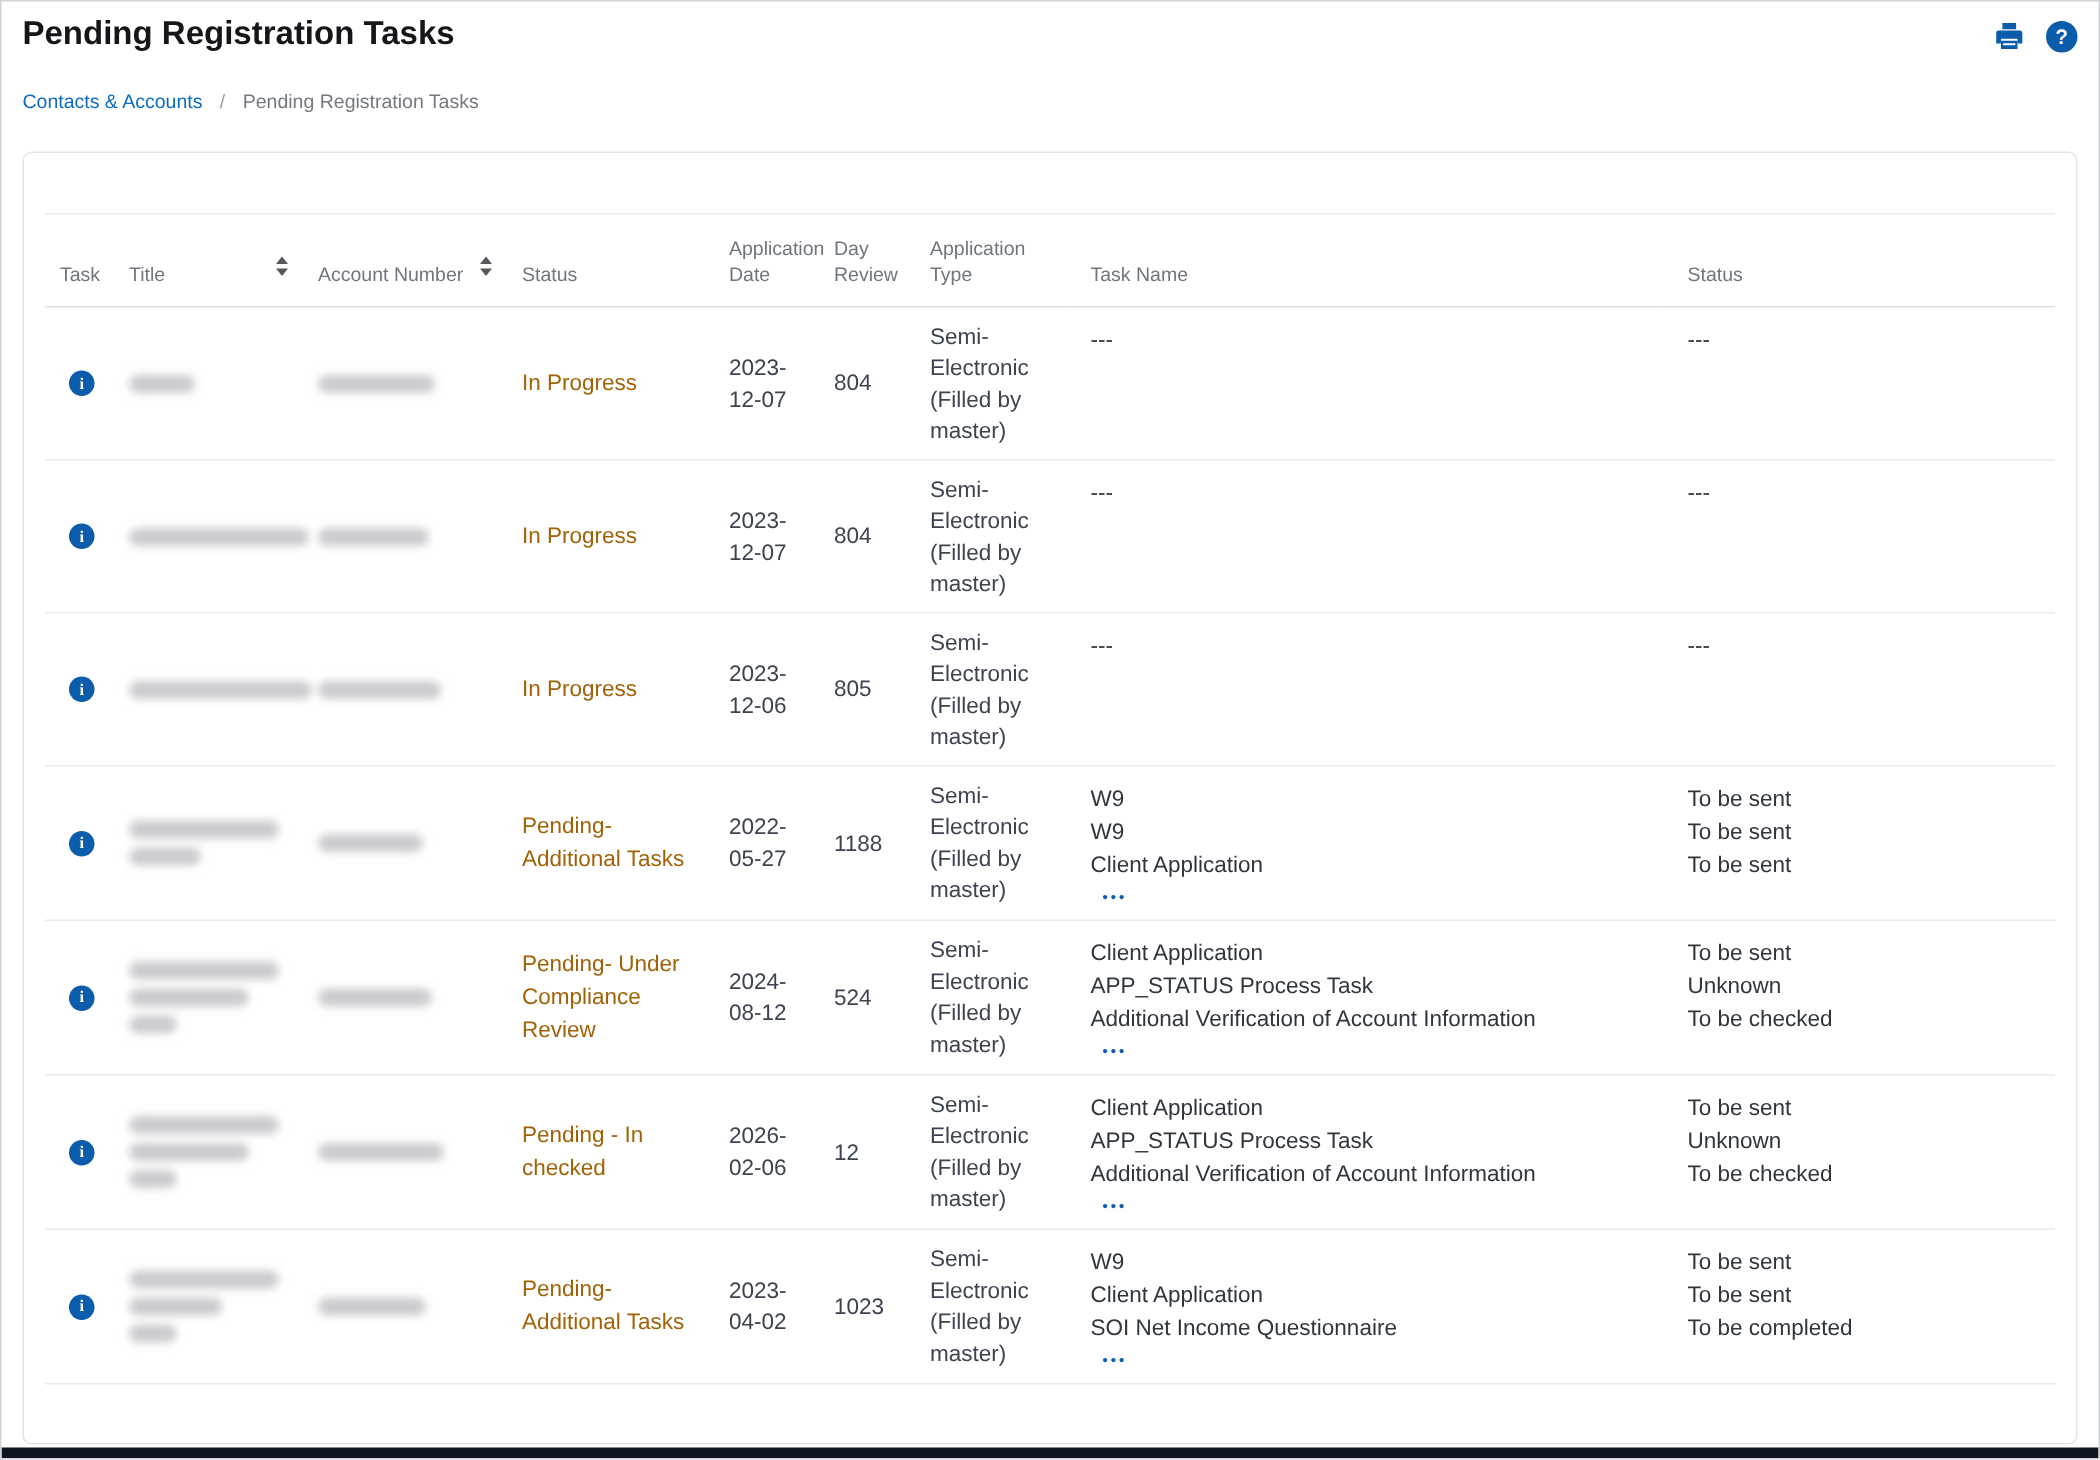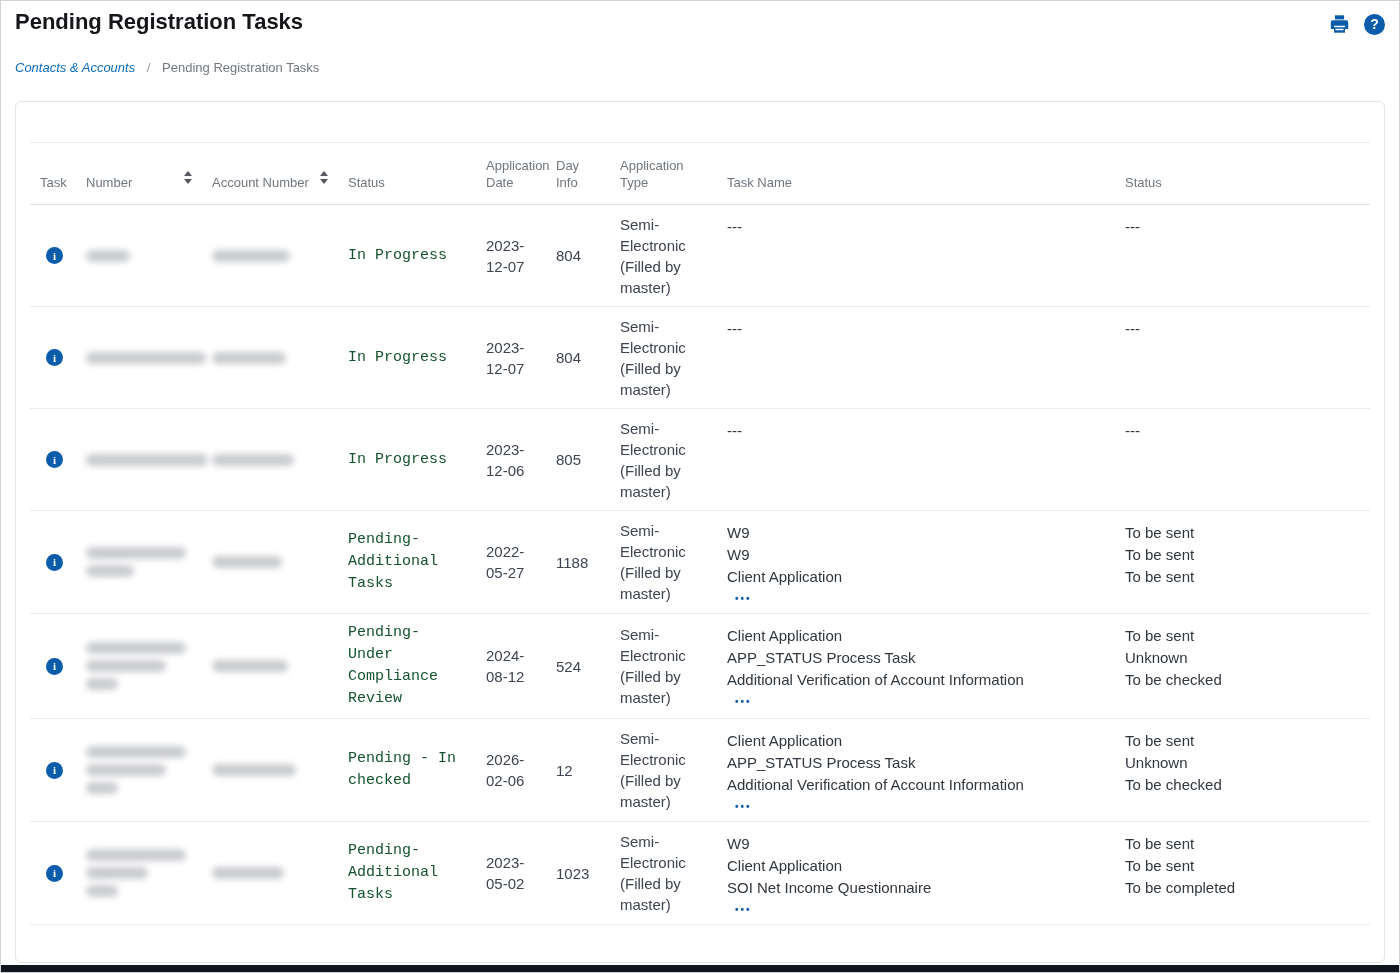--- a/index.html
+++ b/index.html
@@ -19,21 +19,21 @@
   .header-icons { display:flex; gap:13px; align-items:center; margin-top:4px; }
   .icon-btn { cursor:pointer; display:inline-flex; align-items:center; justify-content:center; }
   .help-icon {
     width:21px; height:21px; border-radius:50%;
     background:#0b5cab; color:#fff; font-weight:bold; font-size:14px;
     display:flex; align-items:center; justify-content:center;
   }
 
   
   .breadcrumb { margin:25px 14px 0 14px; font-size:13px; color:#73787e; }
-  .breadcrumb a { color:#0b6cbf; text-decoration:none; cursor:pointer;font-style:italic; }
+  .breadcrumb a { color:#0b6cbf; text-decoration:none; cursor:pointer; }
   .breadcrumb .sep { margin:0 8px; color:#9aa0a6; }
 
   
   .card {
     margin:26px 14px 0 14px;
     border:1px solid #e2e4e7;
     border-radius:6px;
     height:862px;
     padding:40px 14px 0 14px;
     background:#fff;
@@ -76,22 +76,22 @@
     background:#0b5cab; color:#fff;
     font-size:11px; font-weight:bold; font-family:"Liberation Serif", serif;
     display:flex; align-items:center; justify-content:center;
     margin-left:16px; cursor:pointer;
   }
   .blur-line {
     height:12px; border-radius:6px; background:#c9cbce;
     filter:blur(3px); margin:6px 0;
   }
   .status-link {
-    color:#14532d; text-decoration:none; cursor:pointer;
-    display:inline-block; max-width:120px; line-height:22px;font-family:Liberation Mono, monospace;
+    color:#a16207; text-decoration:none; cursor:pointer;
+    display:inline-block; max-width:120px; line-height:22px;
   }
   .date-text { max-width:52px; line-height:21px; }
   .type-text { max-width:92px; line-height:21px; }
   .task-line, .tstatus-line { line-height:22px; color:#30363d; }
   .more-link {
     color:#0b5cab; font-size:10px; font-weight:bold; letter-spacing:2px;
     display:inline-block; margin:5px 0 0 8px; cursor:pointer;
   }
 
   
@@ -132,39 +132,39 @@
         <col class="c-day">
         <col class="c-type">
         <col class="c-task">
         <col>
     </colgroup>
     <thead>
       <tr>
         <th class="col-info"><span>Task</span></th>
         <th>
           <div class="th-flex">
-            <span>Number</span>
+            <span>Title</span>
             <span class="sort-icon">
                 <i class="tri-up"></i>
                 <i class="tri-down"></i>
               </span>
           </div>
         </th>
         <th>
           <div class="th-flex">
             <span>Account Number</span>
             <span class="sort-icon">
                 <i class="tri-up"></i>
                 <i class="tri-down"></i>
               </span>
           </div>
         </th>
         <th><span>Status</span></th>
         <th><span>Application Date</span></th>
-        <th><span>Day Info</span></th>
+        <th><span>Day Review</span></th>
         <th><span>Application Type</span></th>
         <th><span>Task Name</span></th>
         <th><span>Status</span></th>
       </tr>
     </thead>
     <tbody id="rows">
         <tr>
     <td class="col-info">
             <span class="info-icon">i</span>
           </td>
@@ -396,21 +396,21 @@
               <div class="blur-line" style="width: 32px;"></div>
             </div>
           </td>
     <td class="col-acct">
             <div class="redact-acct">
               <div class="blur-line" style="width: 72px;"></div>
             </div>
           </td>
     <td class="col-status"><a class="status-link">Pending- Additional Tasks</a></td>
     <td class="col-date">
-            <div class="date-text">2023-05-02</div>
+            <div class="date-text">2023-04-02</div>
           </td>
     <td class="col-day">1023</td>
     <td class="col-type">
             <div class="type-text">Semi-Electronic (Filled by master)</div>
           </td>
     <td class="col-task">
       <div class="task-lines">
               <div class="task-line">W9</div>
               <div class="task-line">Client Application</div>
               <div class="task-line">SOI Net Income Questionnaire</div>

